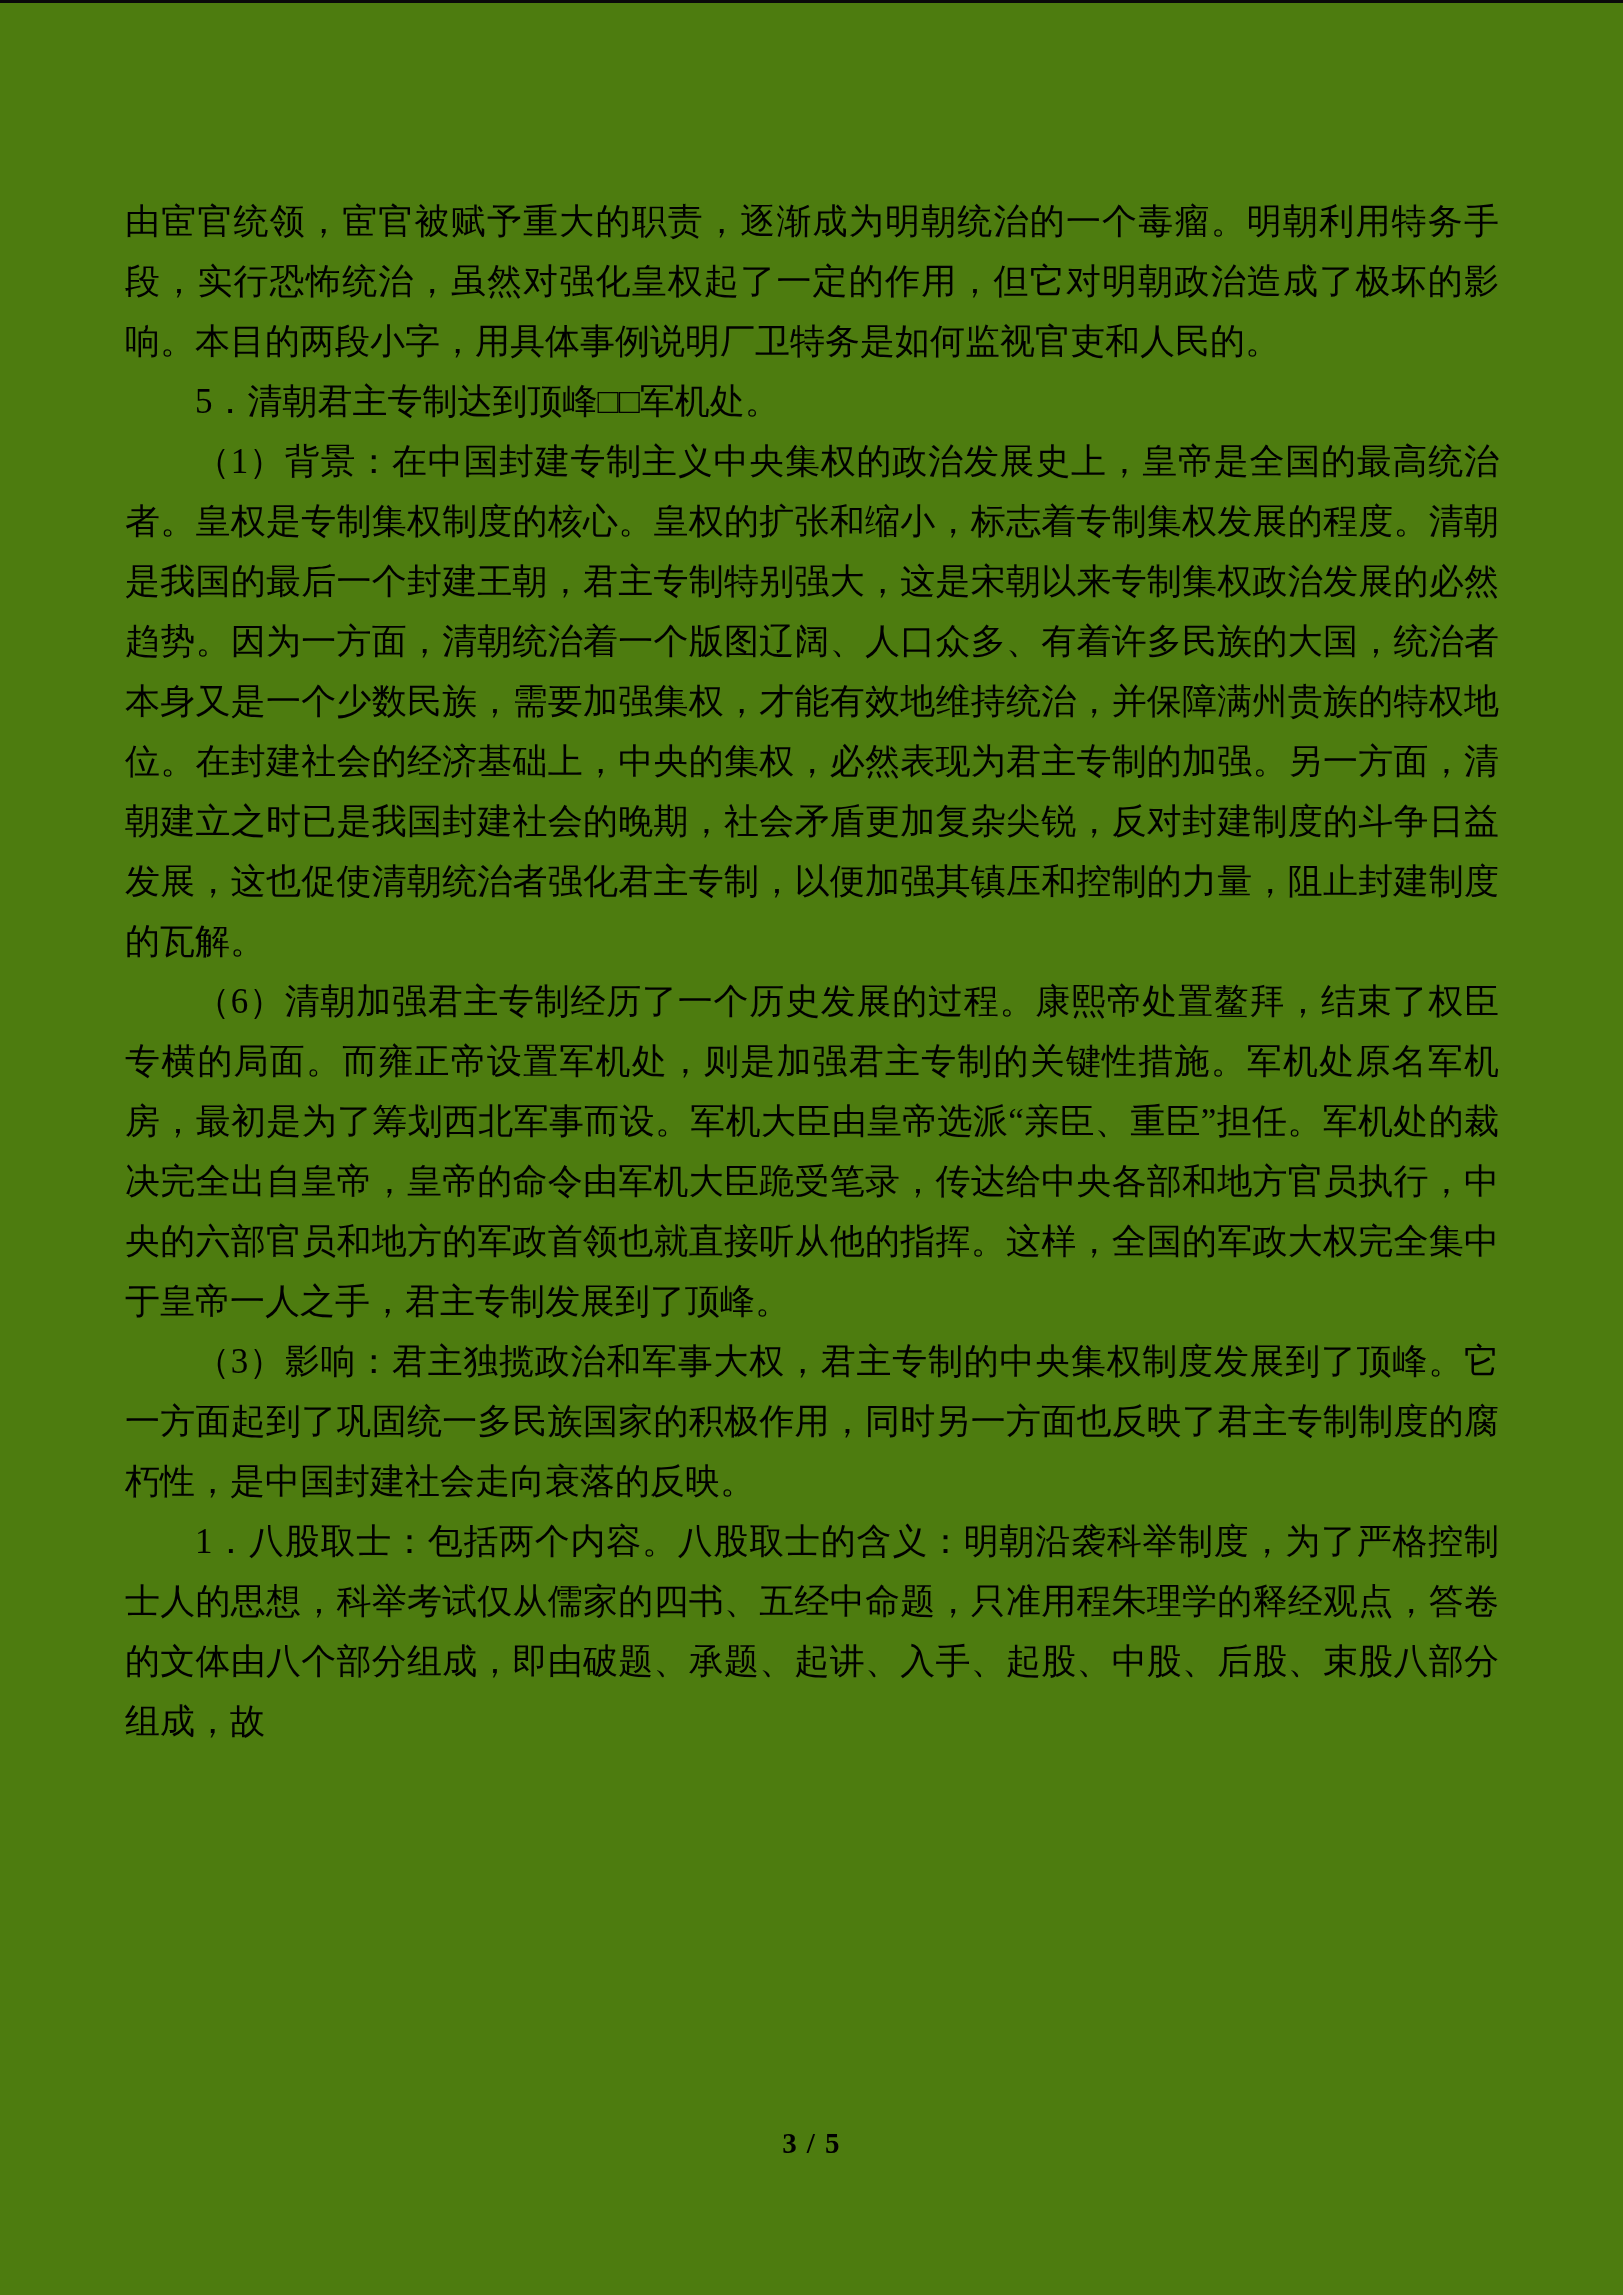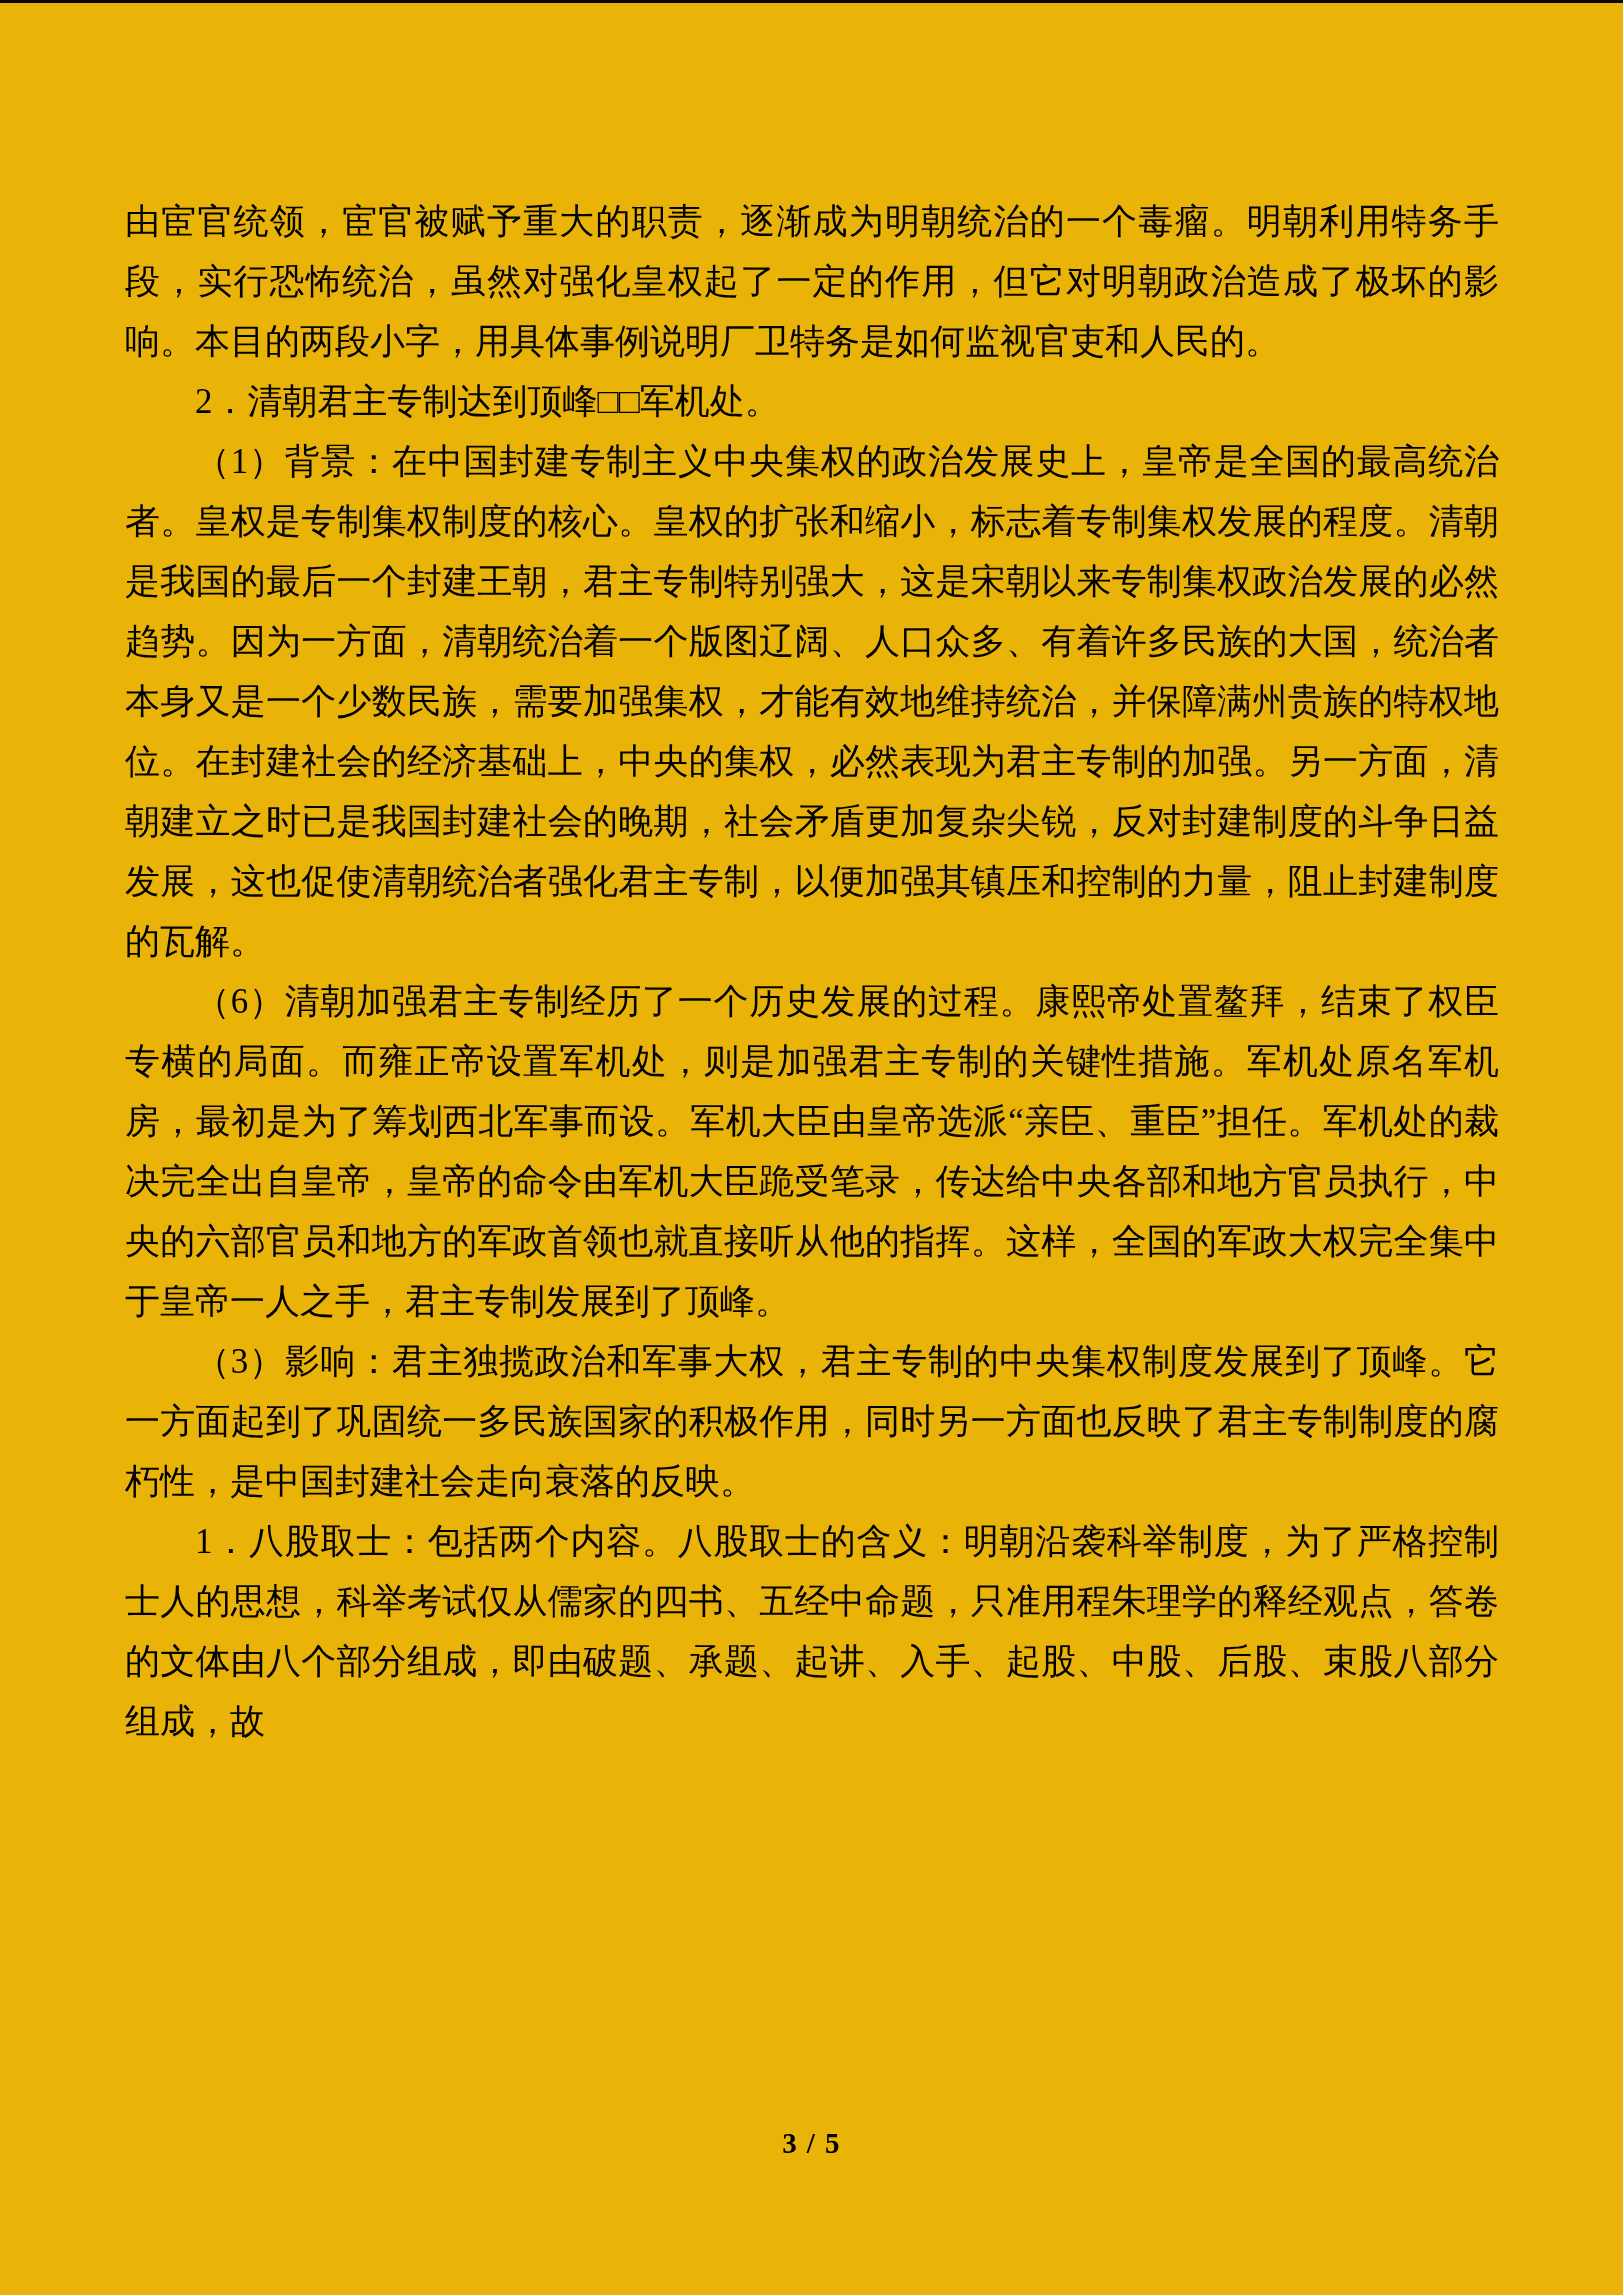--- a/index.html
+++ b/index.html
@@ -4,21 +4,21 @@
 <style>
   html, body {
     margin: 0;
     padding: 0;
     background: #ffffff;
   }
   .page {
     position: relative;
     width: 1623px;
     height: 2295px;
-    background: #eab308;
+    background: #4d7c0f;
     color: #000000;
     font-family: "Liberation Serif", "DejaVu Serif", serif;
     overflow: hidden;
   }
   .top-edge {
     position: absolute;
     top: 0;
     left: 0;
     width: 100%;
     height: 2.7px;
@@ -56,21 +56,21 @@
   }
 </style>
 </head>
 <body>
 
 <div class="page">
   <div class="top-edge"></div>
 
   <div class="body-text">
     <p class="no-indent">由宦官统领，宦官被赋予重大的职责，逐渐成为明朝统治的一个毒瘤。明朝利用特务手段，实行恐怖统治，虽然对强化皇权起了一定的作用，但它对明朝政治造成了极坏的影响。本目的两段小字，用具体事例说明厂卫特务是如何监视官吏和人民的。</p>
-    <p>2．清朝君主专制达到顶峰□□军机处。</p>
+    <p>5．清朝君主专制达到顶峰□□军机处。</p>
     <p>（1）背景：在中国封建专制主义中央集权的政治发展史上，皇帝是全国的最高统治者。皇权是专制集权制度的核心。皇权的扩张和缩小，标志着专制集权发展的程度。清朝是我国的最后一个封建王朝，君主专制特别强大，这是宋朝以来专制集权政治发展的必然趋势。因为一方面，清朝统治着一个版图辽阔、人口众多、有着许多民族的大国，统治者本身又是一个少数民族，需要加强集权，才能有效地维持统治，并保障满州贵族的特权地位。在封建社会的经济基础上，中央的集权，必然表现为君主专制的加强。另一方面，清朝建立之时已是我国封建社会的晚期，社会矛盾更加复杂尖锐，反对封建制度的斗争日益发展，这也促使清朝统治者强化君主专制，以便加强其镇压和控制的力量，阻止封建制度的瓦解。</p>
     <p>（6）清朝加强君主专制经历了一个历史发展的过程。康熙帝处置鳌拜，结束了权臣专横的局面。而雍正帝设置军机处，则是加强君主专制的关键性措施。军机处原名军机房，最初是为了筹划西北军事而设。军机大臣由皇帝选派“亲臣、重臣”担任。军机处的裁决完全出自皇帝，皇帝的命令由军机大臣跪受笔录，传达给中央各部和地方官员执行，中央的六部官员和地方的军政首领也就直接听从他的指挥。这样，全国的军政大权完全集中于皇帝一人之手，君主专制发展到了顶峰。</p>
     <p>（3）影响：君主独揽政治和军事大权，君主专制的中央集权制度发展到了顶峰。它一方面起到了巩固统一多民族国家的积极作用，同时另一方面也反映了君主专制制度的腐朽性，是中国封建社会走向衰落的反映。</p>
     <p>1．八股取士：包括两个内容。八股取士的含义：明朝沿袭科举制度，为了严格控制士人的思想，科举考试仅从儒家的四书、五经中命题，只准用程朱理学的释经观点，答卷的文体由八个部分组成，即由破题、承题、起讲、入手、起股、中股、后股、束股八部分组成，故</p>
   </div>
 
   <div class="page-number">3 / 5</div>
 </div>
 
 

